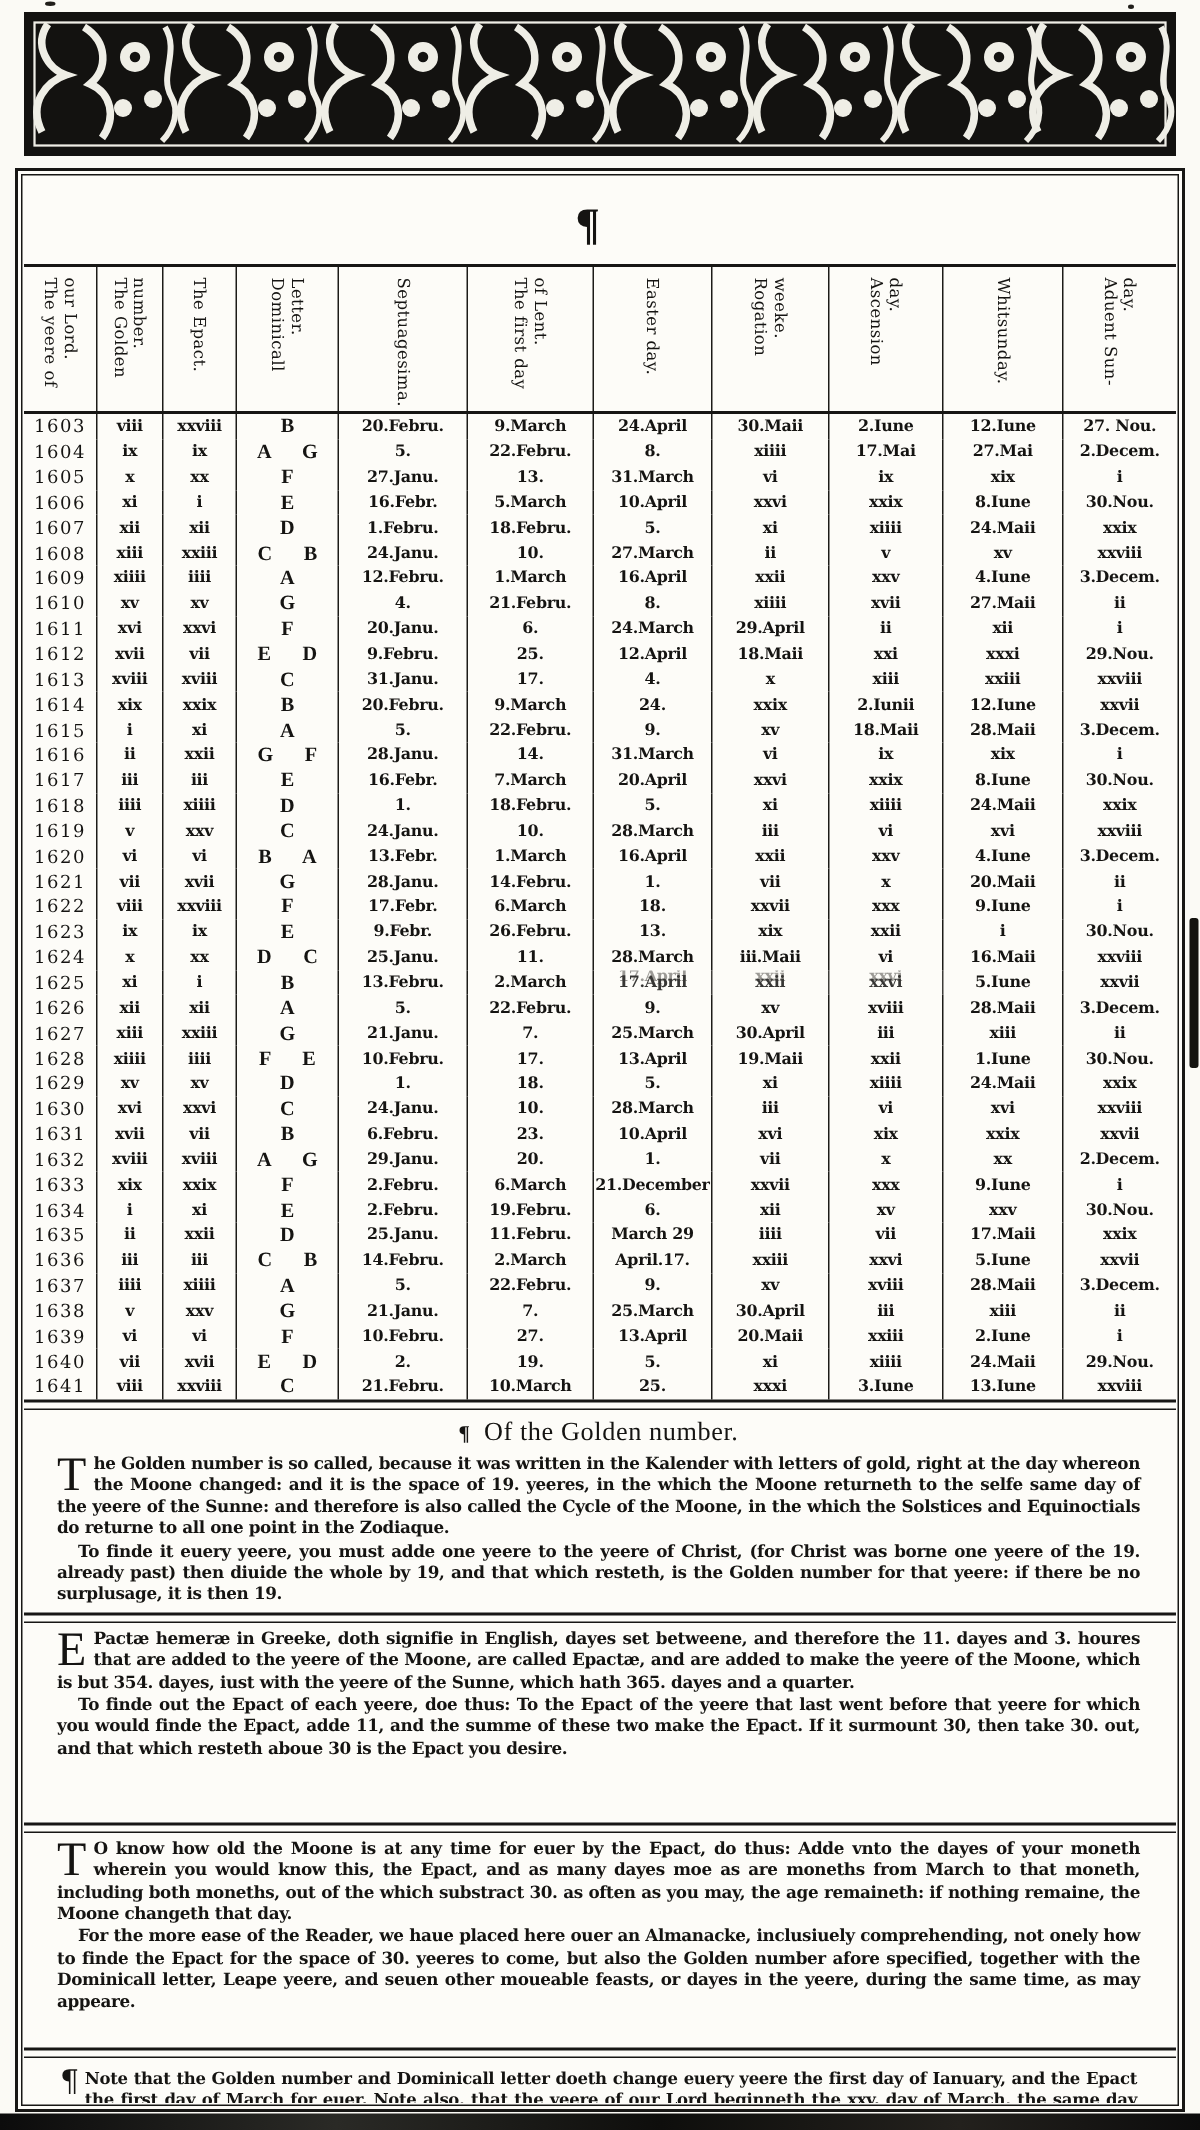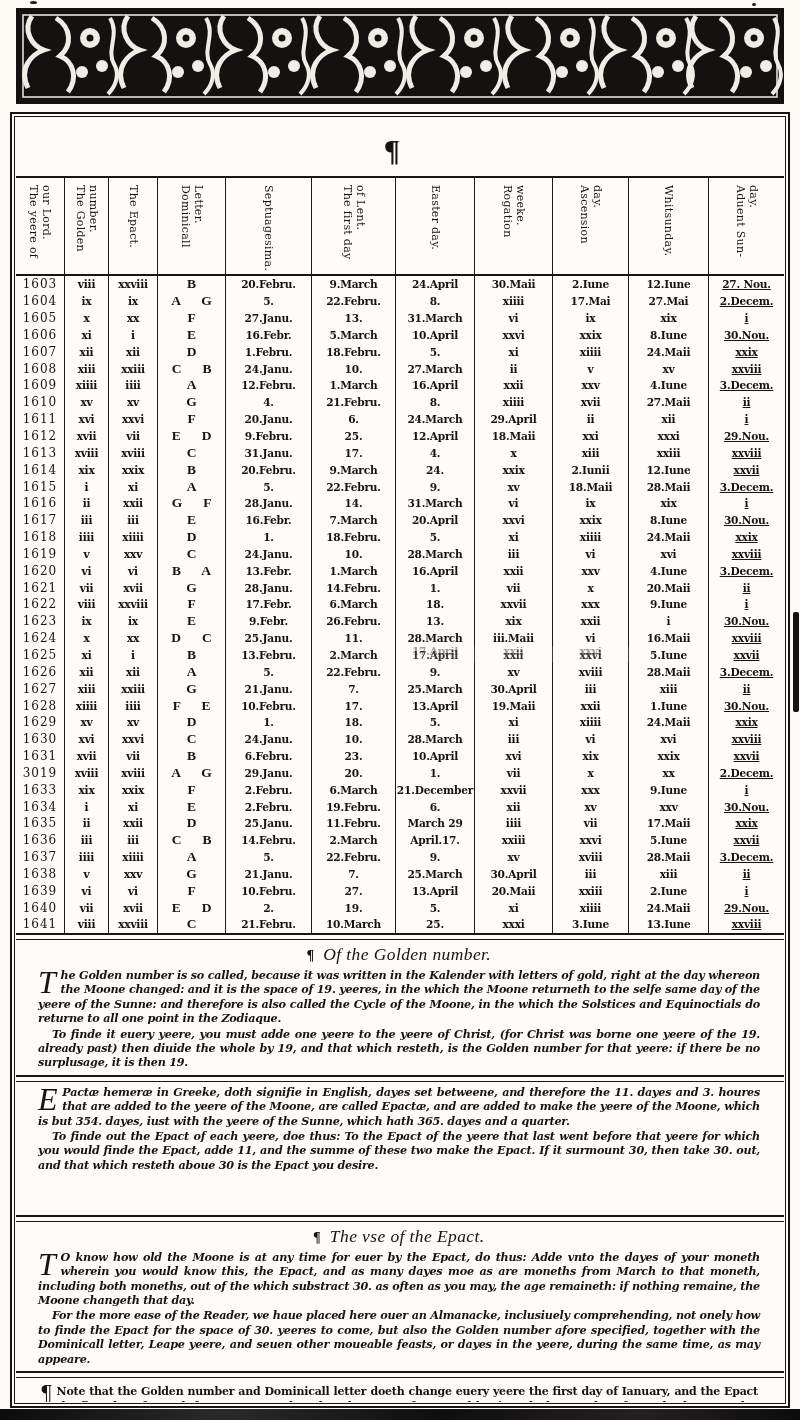--- a/index.html
+++ b/index.html
@@ -39,27 +39,27 @@
     font-size:11px;line-height:13px;letter-spacing:.3px;
   }
   .tbody{}
   .trow{height:16.85px;}
   .trow{display:grid;grid-template-columns:49px 44px 49px 68px 86px 84px 79px 78px 76px 80px 75px;}
   .tcell{
     border-right:1px solid #1c1b18;
     display:flex;align-items:center;justify-content:center;
     font-size:10.6px;font-weight:700;letter-spacing:-.2px;overflow:hidden;white-space:nowrap;
   }
-  .tcell:last-child{border-right:none;text-decoration:underline;}
+  .tcell:last-child{border-right:none;}
   .tcell.c0{font-weight:400;font-size:12px;letter-spacing:1px;}
   .tcell.c3{font-family:"Liberation Serif",serif;font-size:13.5px;word-spacing:18px;font-weight:700;}
   .tcell.smudge{filter:blur(.5px);opacity:.85;text-shadow:0 -4px 0 rgba(25,22,18,.5);}
   .dbl-rule{height:4px;border-top:2px solid #171614;border-bottom:1px solid #171614;}
   
-  .section{padding:3px 24px 4px 22px;font-style:italic;}
+  .section{padding:3px 24px 4px 22px;}
   .sec-golden{min-height:115px;}
   .sec-epact{min-height:126px;}
   .sec-use{min-height:136px;}
   .sec-head{
     text-align:center;font-family:"Liberation Serif",serif;font-size:17.5px;
     margin:1px 0 3px;letter-spacing:.4px;
   }
   .sec-pilcrow{font-weight:700;font-size:14px;margin-right:9px;}
   .para{
     font-size:11.2px;line-height:14.4px;text-align:justify;font-weight:700;
@@ -536,21 +536,21 @@
           <div class="tcell c3">B</div>
           <div class="tcell c4">6.Febru.</div>
           <div class="tcell c5">23.</div>
           <div class="tcell c6">10.April</div>
           <div class="tcell c7">xvi</div>
           <div class="tcell c8">xix</div>
           <div class="tcell c9">xxix</div>
           <div class="tcell c10">xxvii</div>
         </div>
         <div class="trow">
-          <div class="tcell c0">3019</div>
+          <div class="tcell c0">1632</div>
           <div class="tcell c1">xviii</div>
           <div class="tcell c2">xviii</div>
           <div class="tcell c3">A G</div>
           <div class="tcell c4">29.Janu.</div>
           <div class="tcell c5">20.</div>
           <div class="tcell c6">1.</div>
           <div class="tcell c7">vii</div>
           <div class="tcell c8">x</div>
           <div class="tcell c9">xx</div>
           <div class="tcell c10">2.Decem.</div>
@@ -687,23 +687,20 @@
     <div class="dbl-rule"></div>
 
     <div class="section sec-epact">
       <p class="para"><span class="dropcap">E</span><span>Pactæ hemeræ in Greeke, doth signifie in English, dayes set betweene, and therefore the 11. dayes and 3. houres that are added to the yeere of the Moone, are called Epactæ, and are added to make the yeere of the Moone, which is but 354. dayes, iust with the yeere of the Sunne, which hath 365. dayes and a quarter.</span></p>
       <p class="para indent"><span>To finde out the Epact of each yeere, doe thus: To the Epact of the yeere that last went before that yeere for which you would finde the Epact, adde 11, and the summe of these two make the Epact. If it surmount 30, then take 30. out, and that which resteth aboue 30 is the Epact you desire.</span></p>
     </div>
 
     <div class="dbl-rule"></div>
 
     <div class="section sec-use">
-      <div class="sec-head">
-        <span class="sec-pilcrow">¶</span><span>The vse of the Epact.</span>
-      </div>
       <p class="para"><span class="dropcap">T</span><span>O know how old the Moone is at any time for euer by the Epact, do thus: Adde vnto the dayes of your moneth wherein you would know this, the Epact, and as many dayes moe as are moneths from March to that moneth, including both moneths, out of the which substract 30. as often as you may, the age remaineth: if nothing remaine, the Moone changeth that day.</span></p>
       <p class="para indent"><span>For the more ease of the Reader, we haue placed here ouer an Almanacke, inclusiuely comprehending, not onely how to finde the Epact for the space of 30. yeeres to come, but also the Golden number afore specified, together with the Dominicall letter, Leape yeere, and seuen other moueable feasts, or dayes in the yeere, during the same time, as may appeare.</span></p>
     </div>
 
     <div class="dbl-rule"></div>
 
     <div class="note-block">
       <p class="note-para"><span class="note-pilcrow">¶</span><span>Note that the Golden number and Dominicall letter doeth change euery yeere the first day of Ianuary, and the Epact the first day of March for euer.  Note also, that the yeere of our Lord beginneth the xxv. day of March, the same day supposed to be the first day vpon which the world was created, and the day when Christ was conceiued in the wombe of the Virgine Mary.</span></p>
 
     </div>

